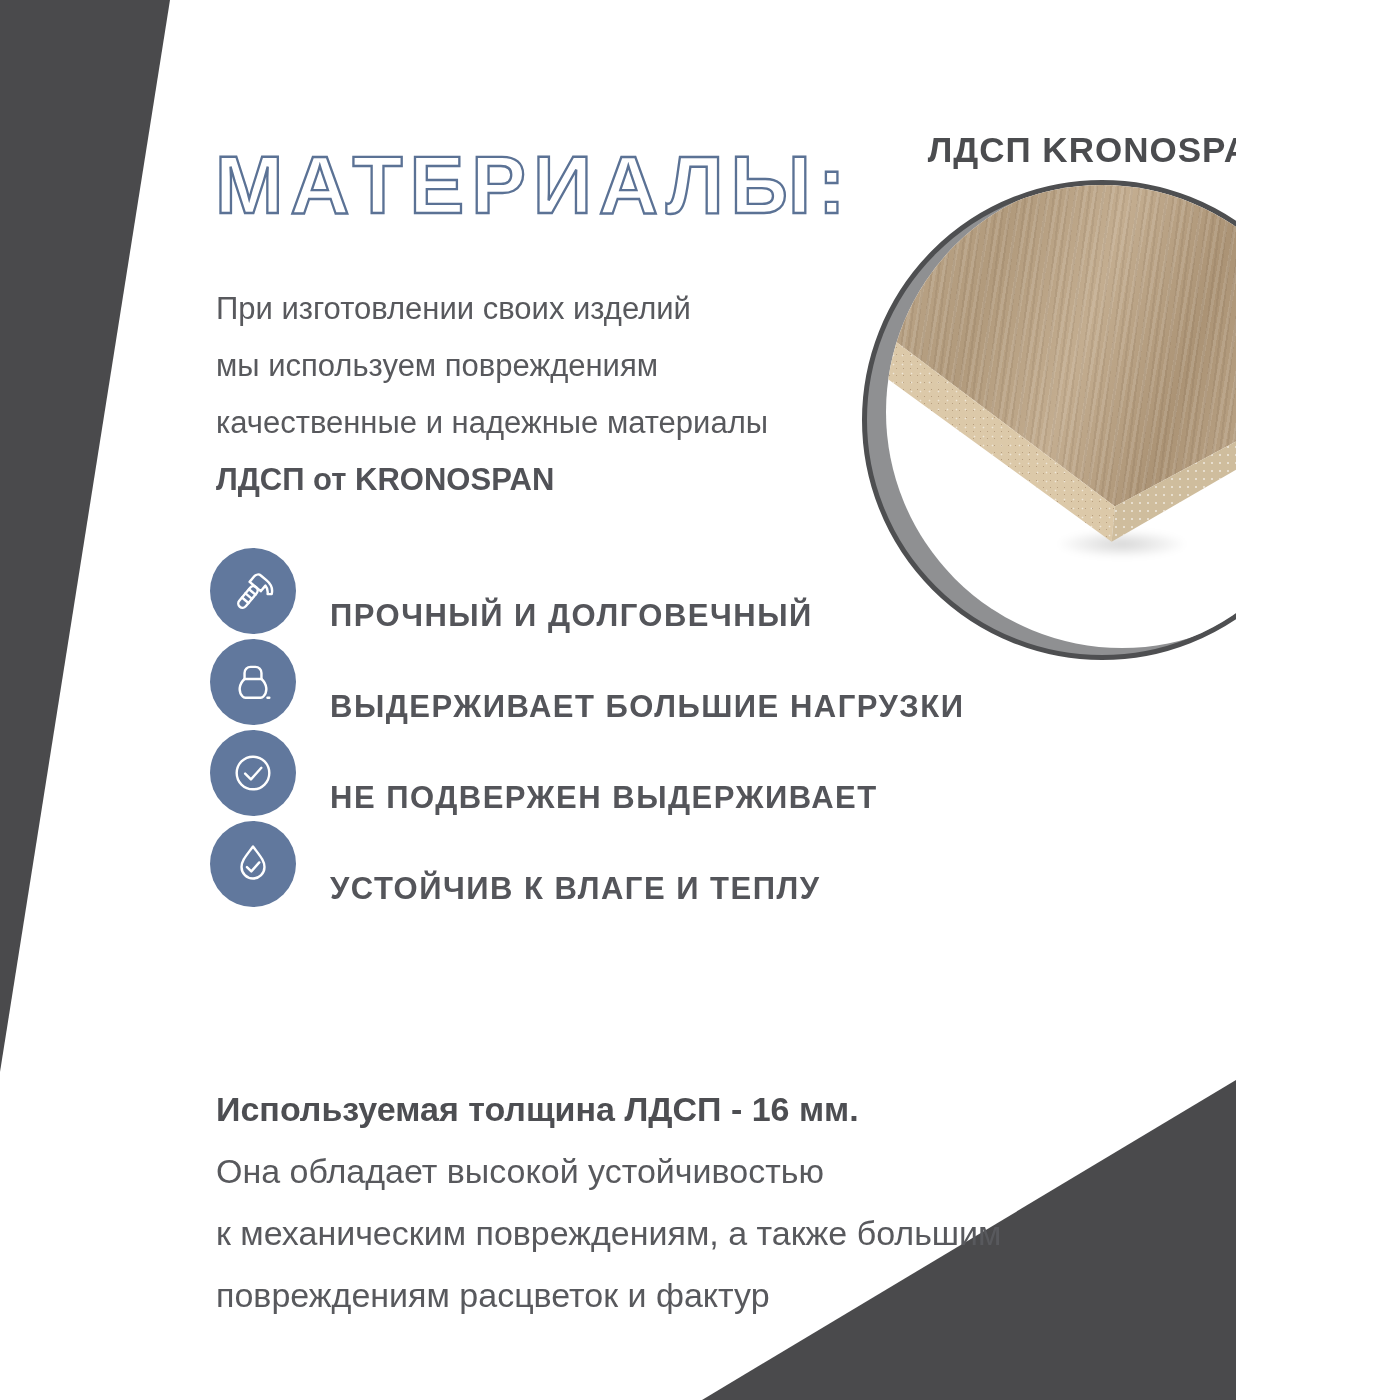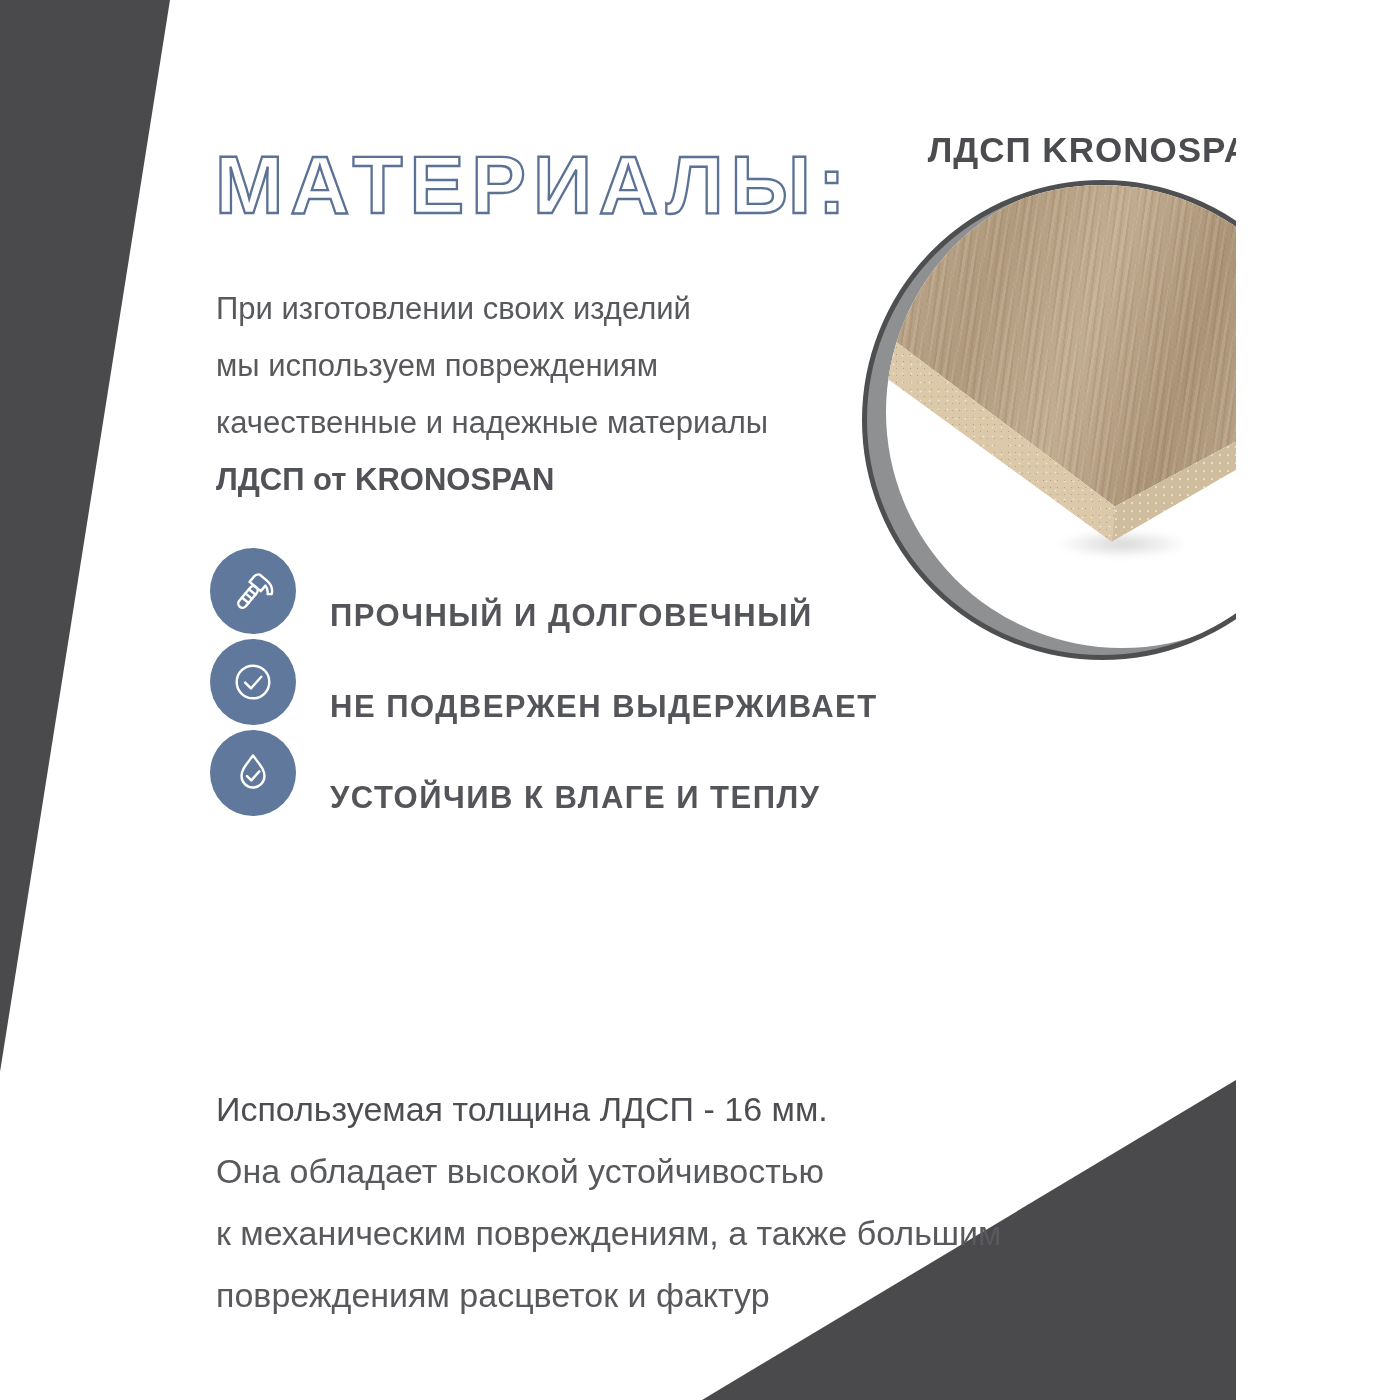--- a/index.html
+++ b/index.html
@@ -73,21 +73,21 @@
     flex:0 0 86px;display:flex;align-items:center;justify-content:center;}
   .feature-icon svg{width:58px;height:58px;stroke:#fff;fill:none;
     stroke-width:2;stroke-linecap:round;stroke-linejoin:round;}
   .feature-label{margin-left:34px;font-size:31px;font-weight:700;letter-spacing:1.5px;
     color:#54555a;white-space:nowrap;}
 
   
   .footer{position:absolute;left:216px;top:1078px;font-size:34px;line-height:62px;
     color:var(--text-body);}
   .footer .line{display:block;}
-  .footer .bold{font-weight:400;color:#4d4e52;}
+  .footer .bold{font-weight:700;color:#4d4e52;}
 </style>
 </head>
 <body>
 
 <div class="canvas">
 
   <div class="corner-tl"></div>
   <div class="corner-br"></div>
 
   <h1 class="title">МАТЕРИАЛЫ:</h1>
@@ -118,20 +118,30 @@
           <g transform="rotate(40 24 24)">
             <rect x="20.5" y="20" width="7" height="21" rx="3.5"></rect>
             <path d="M20.5 25 h7 M20.5 29.5 h7 M20.5 34 h7"></path>
             <path d="M17 20 v-6 a4 4 0 0 1 4-4 h6 c5 0 8.5 2 10.5 6 l-2.6 2.2 c-1.6-2.6-3.2-3.7-5.9-4.2 V20 h-8 z"></path>
           </g>
         </svg>
       </div>
       <div class="feature-label">ПРОЧНЫЙ И ДОЛГОВЕЧНЫЙ</div>
     </div>
 
+    <div class="feature-row">
+      <div class="feature-icon">
+        <svg viewBox="0 0 48 48" aria-hidden="true">
+          <path d="M17 21.5 v-5 a5 5 0 0 1 5-5 h4 a5 5 0 0 1 5 5 v5"></path>
+          <path d="M17 21.5 h14 c4.5 4 5.5 10.5 1.6 14.5 a3 3 0 0 1-2.2 1 h-12.8 a3 3 0 0 1-2.2-1 c-3.9-4-2.9-10.5 1.6-14.5 z"></path>
+          <path d="M36 37 h1.5"></path>
+        </svg>
+      </div>
+      <div class="feature-label">ВЫДЕРЖИВАЕТ БОЛЬШИЕ НАГРУЗКИ</div>
+    </div>
 
     <div class="feature-row">
       <div class="feature-icon">
         <svg viewBox="0 0 48 48" aria-hidden="true">
           <circle cx="24" cy="24" r="13.5"></circle>
           <path d="M17.5 24.5 l4.8 4.8 8.6-9.6"></path>
         </svg>
       </div>
       <div class="feature-label">НЕ ПОДВЕРЖЕН ВЫДЕРЖИВАЕТ</div>
     </div>

